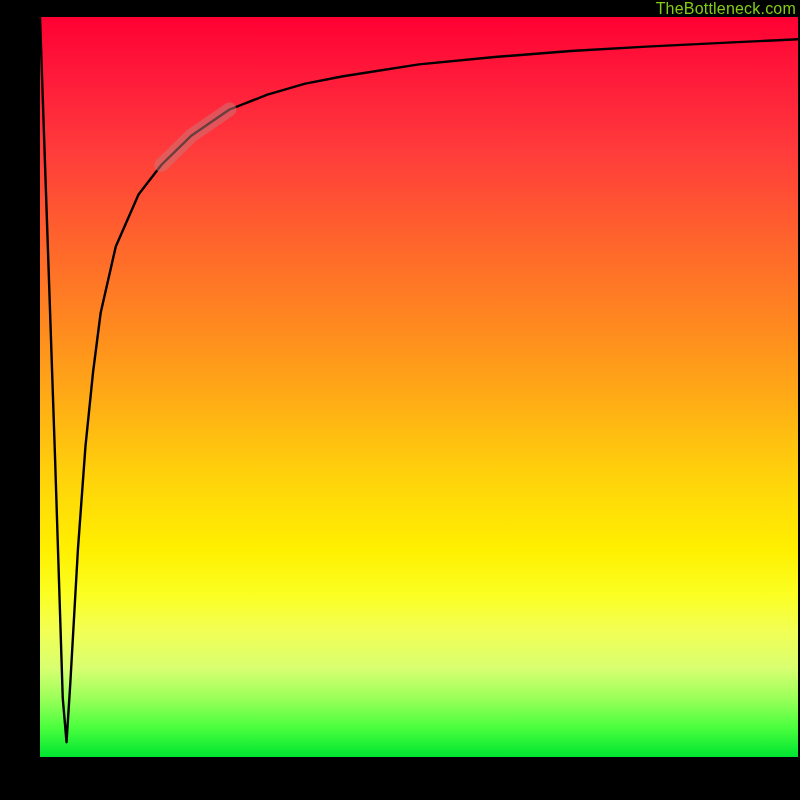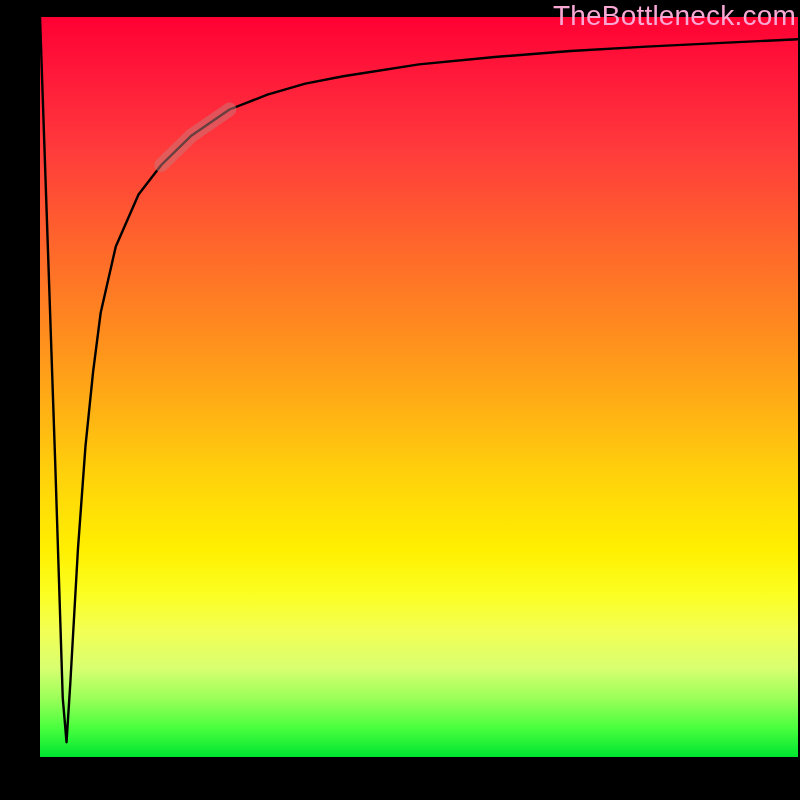--- a/index.html
+++ b/index.html
@@ -55,22 +55,22 @@
   .axis-bottom {
     left: 0;
     bottom: 0;
     width: 800px;
     height: 43px;
   }
   .watermark {
     position: absolute;
     top: 0px;
     right: 4px;
-    color: #f9a8d4;
-    font-size: 28px;
+    color: #84cc16;
+    font-size: 16px;
     font-weight: 500;
     letter-spacing: 0.2px;
     user-select: none;
   }
   svg.curve {
     position: absolute;
     left: 0;
     top: 0;
     width: 758px;
     height: 740px;

